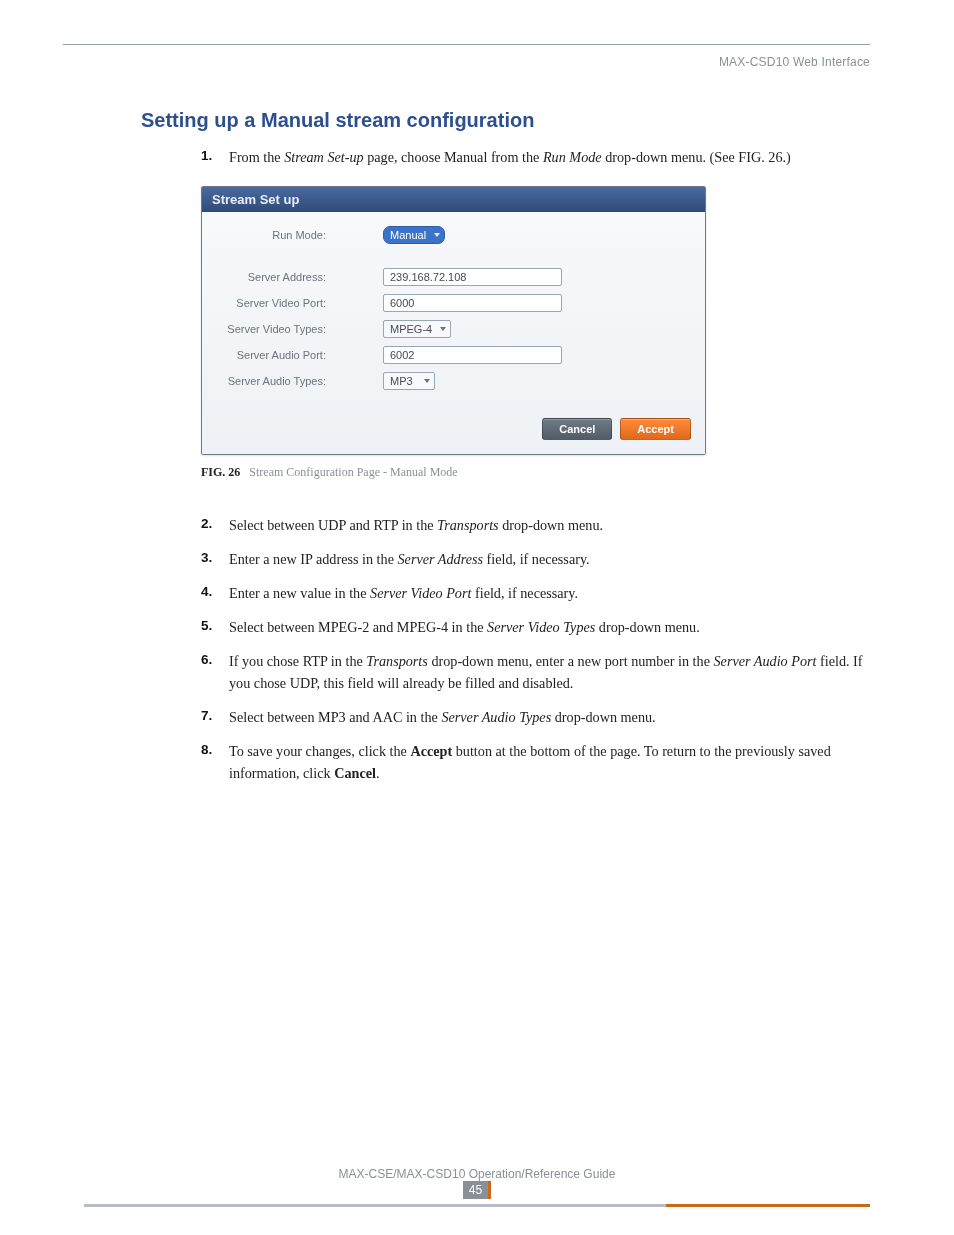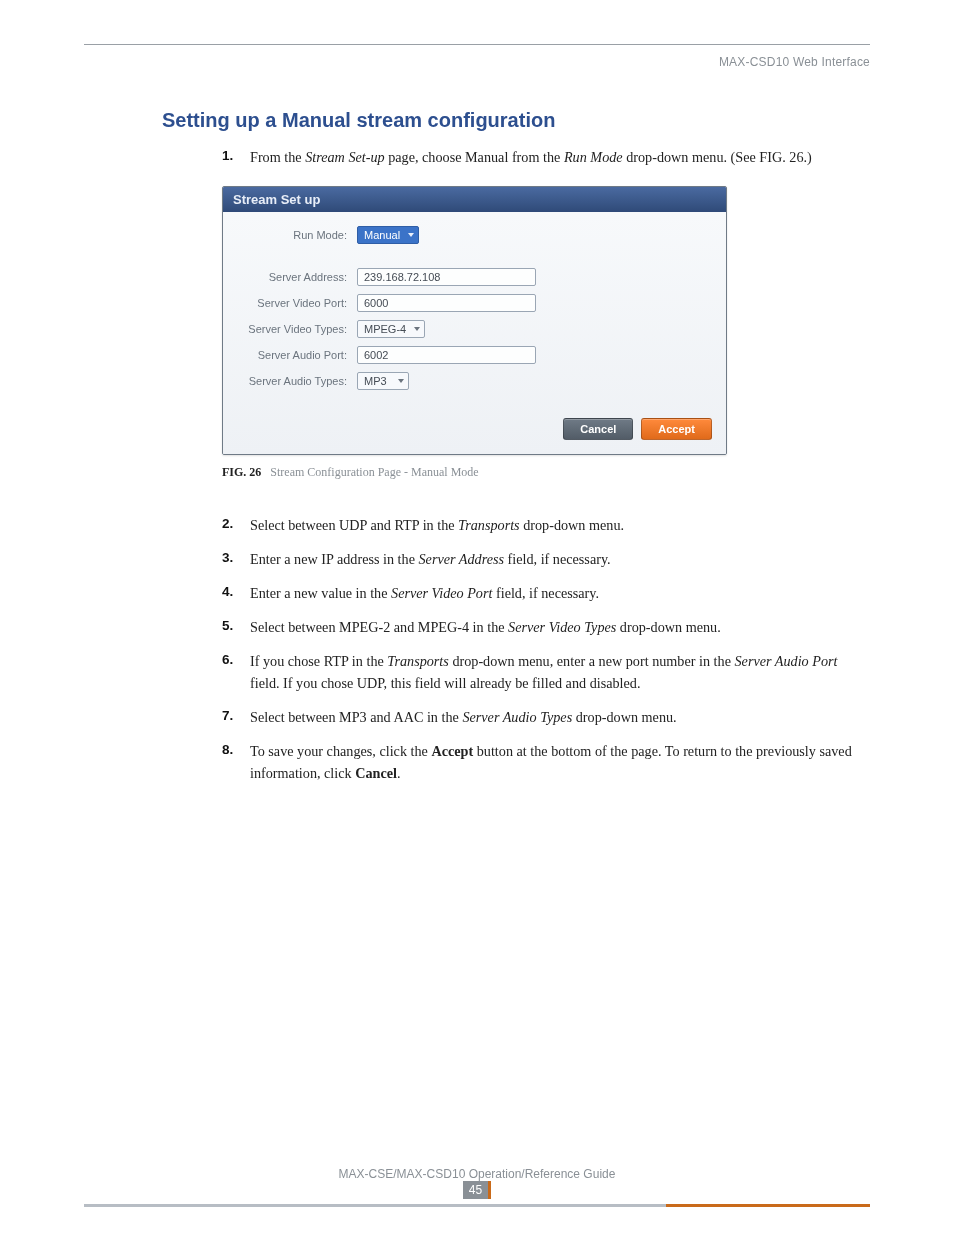--- a/index.html
+++ b/index.html
@@ -1,37 +1,37 @@
 <!DOCTYPE html>
 <html><head>
 <meta charset="utf-8">
 <style>
   * { box-sizing: border-box; margin: 0; padding: 0; }
   html, body { width: 954px; height: 1235px; background: #ffffff; font-family: Georgia, "Times New Roman", serif; color: #222; }
-  .page { position: relative; width: 954px; height: 1235px; padding: 44px 84px 40px 84px; }
+  .page { position: relative; width: 954px; height: 1235px; padding: 44px 84px 40px 63px; }
   .top-rule { border-top: 1px solid #9aa0a6; margin-bottom: 10px; }
   .header-right { text-align: right; font-family: Arial, Helvetica, sans-serif; font-size: 12px; color: #8a9096; margin-bottom: 40px; letter-spacing: 0.2px; }
   .section-title { font-family: Arial, Helvetica, sans-serif; color: #2d4f8f; font-weight: 700; font-size: 20px; margin-left: 78px; margin-bottom: 14px; }
   .content-col { margin-left: 138px; margin-right: 0; }
   ol.steps { list-style: none; counter-reset: step; }
   ol.steps > li { position: relative; padding-left: 28px; margin-bottom: 12px; font-size: 14.2px; line-height: 1.55; font-family: Georgia, "Times New Roman", serif; }
   ol.steps > li .num { position: absolute; left: 0; top: 0; font-family: Arial, Helvetica, sans-serif; font-weight: 700; font-size: 13.5px; color: #111; }
   .italic { font-style: italic; }
   .bold { font-weight: 700; }
   .figure-wrap { margin: 18px 0 10px 0; }
   .fig-shot { width: 505px; border: 1px solid #6f7a86; background: linear-gradient(#f3f5f8,#e9edf2); font-family: Arial, Helvetica, sans-serif; font-size: 11px; color: #5a636d; border-radius: 2px; overflow: hidden; box-shadow: 0 1px 2px rgba(0,0,0,0.12); }
   .fig-titlebar { background: linear-gradient(#4a6aa0,#2f4a78); color: #e8eef8; font-weight: 700; font-size: 13px; padding: 5px 10px; }
   .fig-inner { padding: 0 0 14px 0; background: linear-gradient(#f7f9fb,#eef1f5); }
   .fig-subbar { padding: 8px 12px; font-size: 11px; color: #5a636d; border-bottom: 1px solid #c7ced7; background: #eef1f5; }
   .fig-body { padding: 14px 18px 8px 18px; }
-  .frow { display: flex; align-items: center; margin-bottom: 10px; }
+  .frow { display: flex; align-items: center; margin-bottom: 10px; gap: 47px; }
   .frow.tight { margin-bottom: 8px; }
   .flabel { width: 116px; text-align: right; padding-right: 10px; font-size: 11px; color: #6b747e; }
   .fsel { border: 1px solid #9aa6b4; background: #f7f9fc; padding: 2px 18px 2px 6px; font-size: 11px; color: #454c55; position: relative; border-radius: 2px; display: inline-flex; align-items: center; min-width: 52px; height: 18px; }
-  .fsel.highlight { background: #3b73c8; color: #fff; border-color: #2f5ea6; }
+  .fsel.highlight { background: #3b73c8; color: #fff; border-color: #2f5ea6; border-radius: 7px; }
   .fsel .chev { position: absolute; right: 4px; top: 50%; transform: translateY(-50%); width: 0; height: 0; border-left: 3.5px solid transparent; border-right: 3.5px solid transparent; border-top: 4px solid #6b747e; }
   .fsel.highlight .chev { border-top-color: #eaf0fb; }
   .finput { border: 1px solid #9aa6b4; background: #fdfefe; padding: 2px 6px; font-size: 11px; color: #454c55; height: 18px; width: 179px; border-radius: 2px; }
   .btn-row { display: flex; justify-content: flex-end; gap: 8px; padding: 0 14px; margin-top: 12px; }
   .fig-btn { font-family: Arial, Helvetica, sans-serif; font-size: 11px; font-weight: 700; color: #fff; padding: 4px 16px; border-radius: 3px; border: 1px solid rgba(0,0,0,0.25); box-shadow: inset 0 1px 0 rgba(255,255,255,0.25); }
   .fig-btn.cancel { background: linear-gradient(#6f7a86,#525c67); }
   .fig-btn.accept { background: linear-gradient(#ff8a3c,#e06a1a); }
   .caption { font-family: Liberation Serif, serif; font-size: 12px; margin-top: 10px; }
   .caption .cap-strong { font-weight: 700; color: #222; }
   .caption .cap-text { color: #8a9096; margin-left: 6px; }

